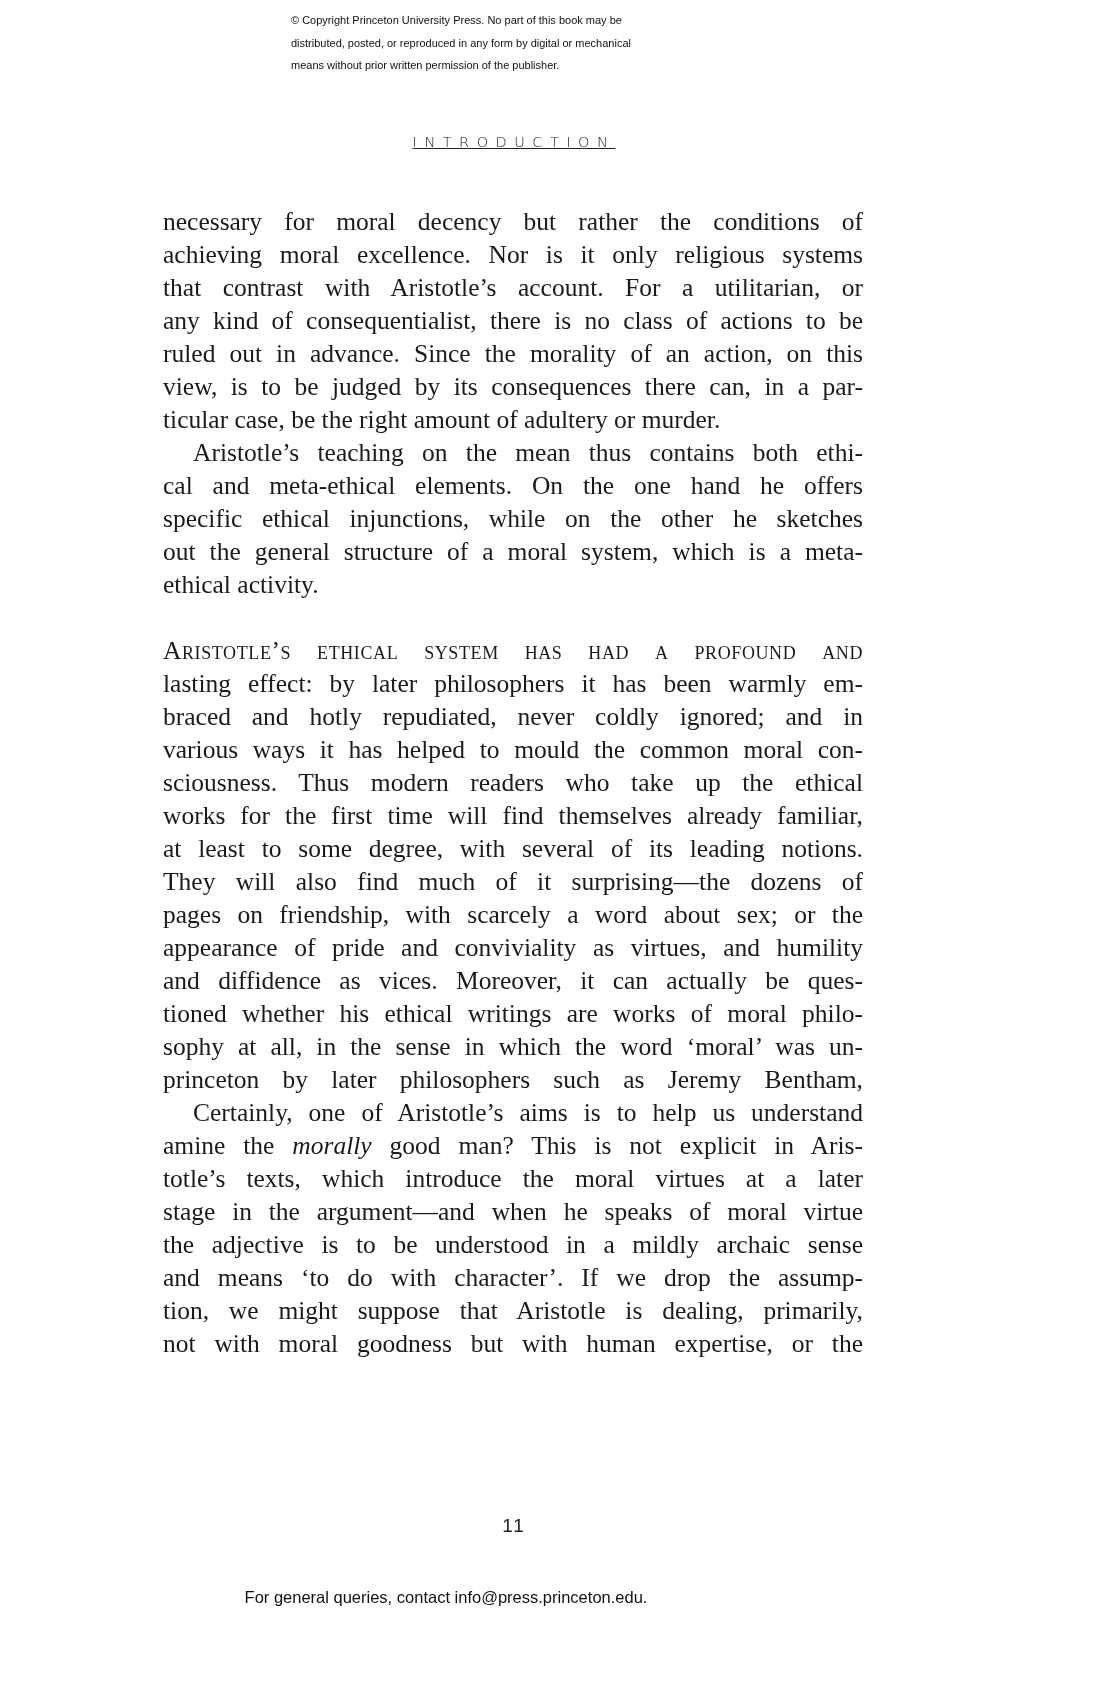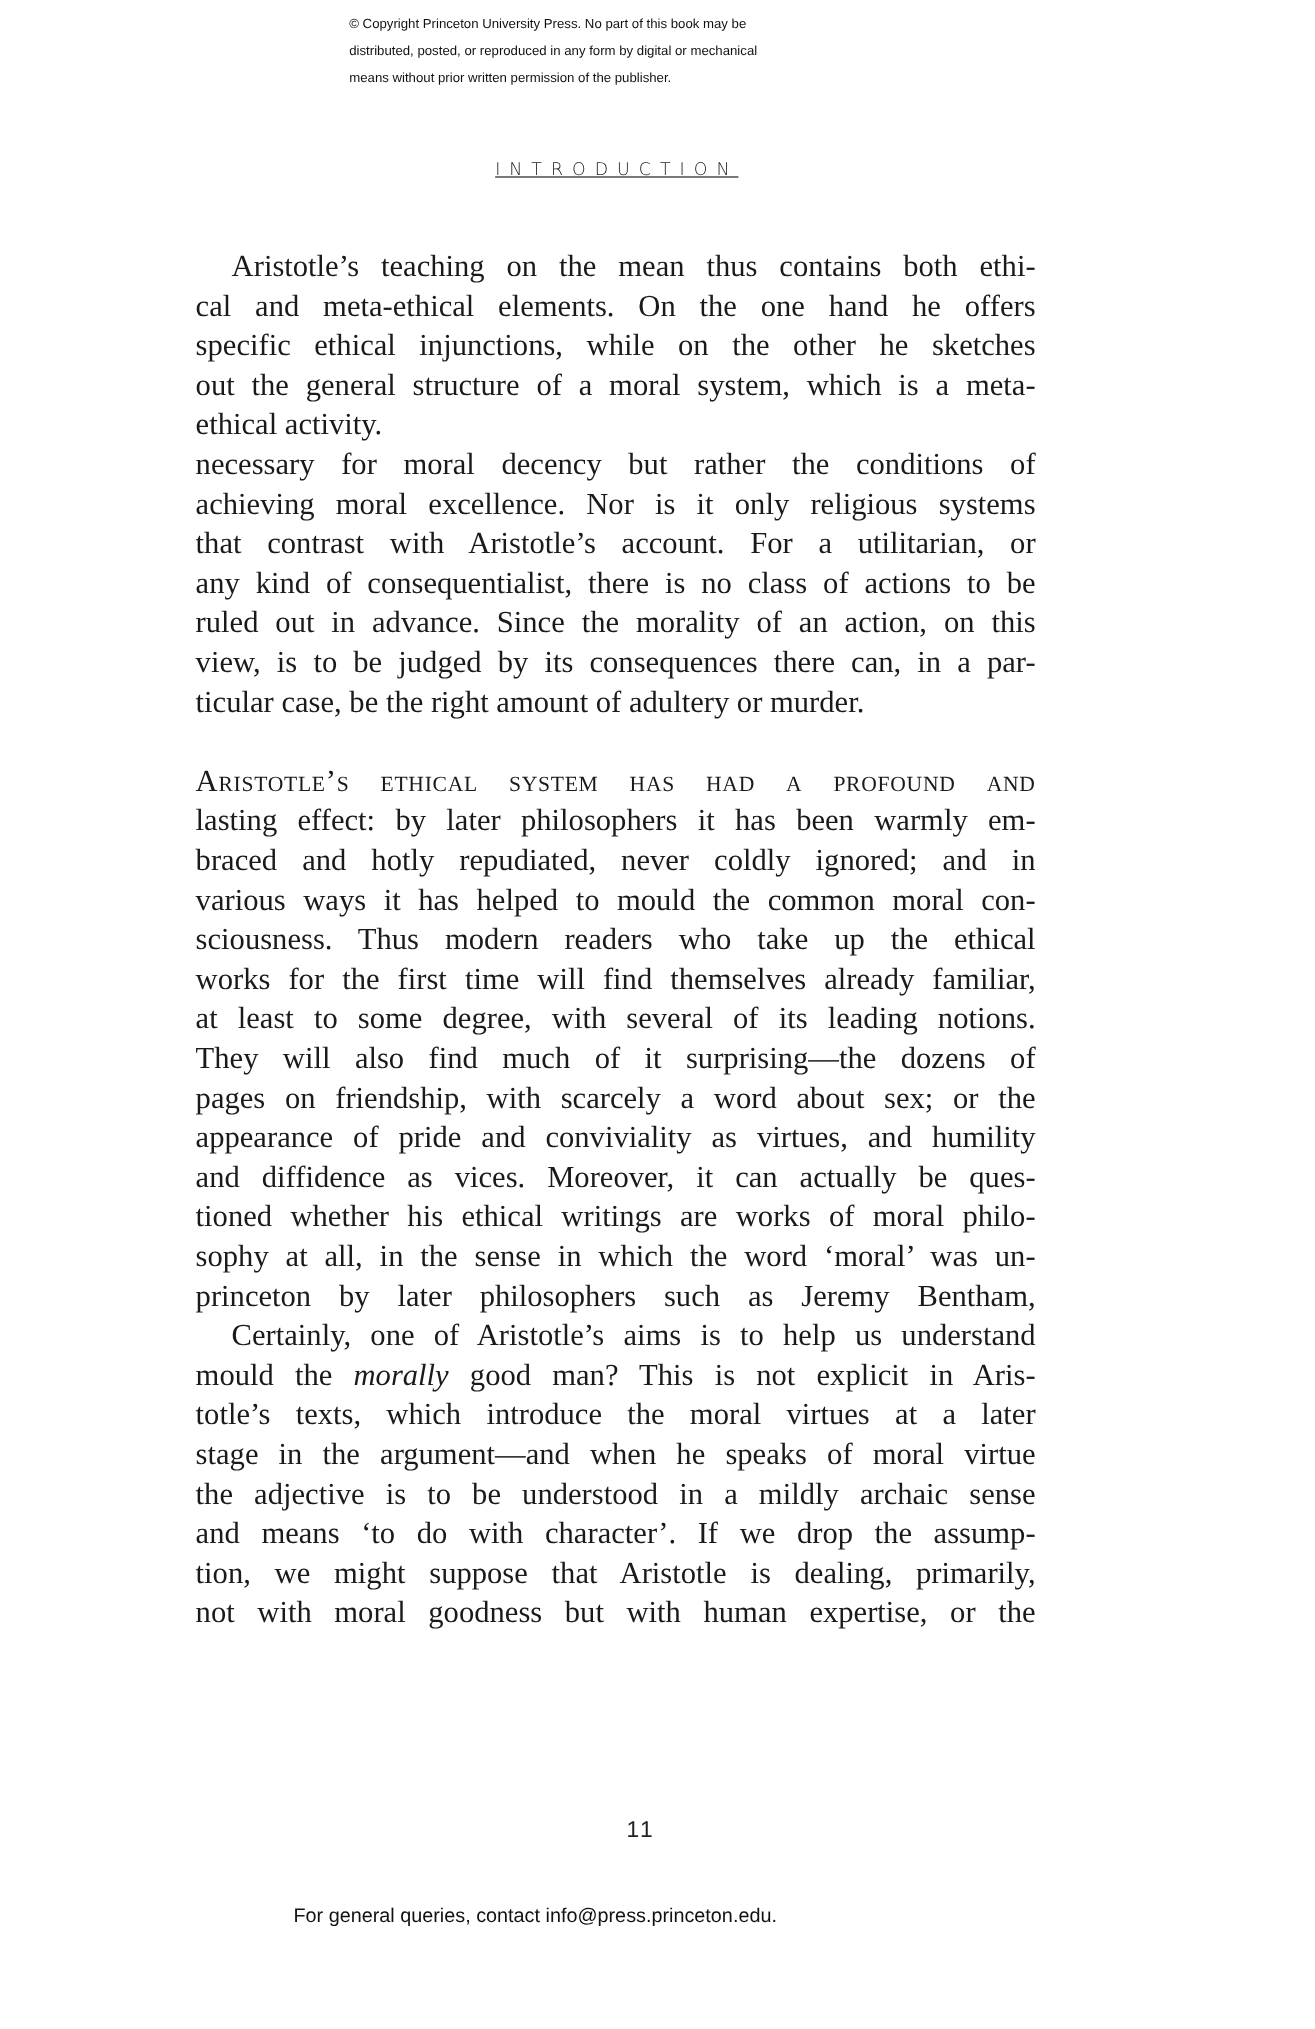--- a/index.html
+++ b/index.html
@@ -20,76 +20,76 @@
     font-family: "Liberation Serif", serif; font-size: 25.5px; line-height: 33px;
     color: #1a1a1a;
   }
   .line { display: block; white-space: nowrap; text-align: justify; text-align-last: justify; height: 33px; }
   .line.last { text-align-last: left; }
   .line.indent { padding-left: 30px; }
   .gap { height: 33px; }
   .smallcaps { font-variant: small-caps; letter-spacing: 0.6px; }
   .page-number {
     position: absolute; left: 0; width: 1028px; top: 1515px; text-align: center;
-    font-family: "Liberation Sans", sans-serif; font-size: 19px; letter-spacing: 2px; color: #222; margin-left: 20px;
+    font-family: "Liberation Sans", sans-serif; font-size: 19px; letter-spacing: 2px; color: #222;
   }
   .footer {
     position: absolute; left: 0; width: 892px; top: 1588px; text-align: center;
     font-family: "Liberation Sans", sans-serif; font-size: 16.5px; color: #111;
   }
   em { font-style: italic; }
 </style>
 </head>
 <body>
 
 <div class="copyright">
   <div>© Copyright Princeton University Press. No part of this book may be</div>
   <div>distributed, posted, or reproduced in any form by digital or mechanical</div>
   <div>means without prior written permission of the publisher.</div>
 </div>
 
 <div class="running-head">INTRODUCTION</div>
 
 <div class="body-text">
   <div>
-    <span class="line indent">Aristotle’s teaching on the mean thus contains both ethi-</span>
-    <span class="line">cal and meta-ethical elements. On the one hand he offers</span>
-    <span class="line">specific ethical injunctions, while on the other he sketches</span>
-    <span class="line">out the general structure of a moral system, which is a meta-</span>
-    <span class="line last">ethical activity.</span>
-  </div>
-  <div>
     <span class="line">necessary for moral decency but rather the conditions of</span>
     <span class="line">achieving moral excellence. Nor is it only religious systems</span>
     <span class="line">that contrast with Aristotle’s account. For a utilitarian, or</span>
     <span class="line">any kind of consequentialist, there is no class of actions to be</span>
     <span class="line">ruled out in advance. Since the morality of an action, on this</span>
     <span class="line">view, is to be judged by its consequences there can, in a par-</span>
     <span class="line last">ticular case, be the right amount of adultery or murder.</span>
+  </div>
+  <div>
+    <span class="line indent">Aristotle’s teaching on the mean thus contains both ethi-</span>
+    <span class="line">cal and meta-ethical elements. On the one hand he offers</span>
+    <span class="line">specific ethical injunctions, while on the other he sketches</span>
+    <span class="line">out the general structure of a moral system, which is a meta-</span>
+    <span class="line last">ethical activity.</span>
   </div>
   <div class="gap"></div>
   <div>
     <span class="line smallcaps">Aristotle’s ethical system has had a profound and</span>
     <span class="line">lasting effect: by later philosophers it has been warmly em-</span>
     <span class="line">braced and hotly repudiated, never coldly ignored; and in</span>
     <span class="line">various ways it has helped to mould the common moral con-</span>
     <span class="line">sciousness. Thus modern readers who take up the ethical</span>
     <span class="line">works for the first time will find themselves already familiar,</span>
     <span class="line">at least to some degree, with several of its leading notions.</span>
     <span class="line">They will also find much of it surprising—the dozens of</span>
     <span class="line">pages on friendship, with scarcely a word about sex; or the</span>
     <span class="line">appearance of pride and conviviality as virtues, and humility</span>
     <span class="line">and diffidence as vices. Moreover, it can actually be ques-</span>
     <span class="line">tioned whether his ethical writings are works of moral philo-</span>
     <span class="line">sophy at all, in the sense in which the word ‘moral’ was un-</span>
     <span class="line">princeton by later philosophers such as Jeremy Bentham,</span>
   </div>
   <div>
     <span class="line indent">Certainly, one of Aristotle’s aims is to help us understand</span>
-    <span class="line"><span>mould the </span><em>morally</em><span> good man? This is not explicit in Aris-</span></span>
+    <span class="line"><span>amine the </span><em>morally</em><span> good man? This is not explicit in Aris-</span></span>
     <span class="line">totle’s texts, which introduce the moral virtues at a later</span>
     <span class="line">stage in the argument—and when he speaks of moral virtue</span>
     <span class="line">the adjective is to be understood in a mildly archaic sense</span>
     <span class="line">and means ‘to do with character’. If we drop the assump-</span>
     <span class="line">tion, we might suppose that Aristotle is dealing, primarily,</span>
     <span class="line">not with moral goodness but with human expertise, or the</span>
   </div>
 </div>
 
 <div class="page-number">11</div>

